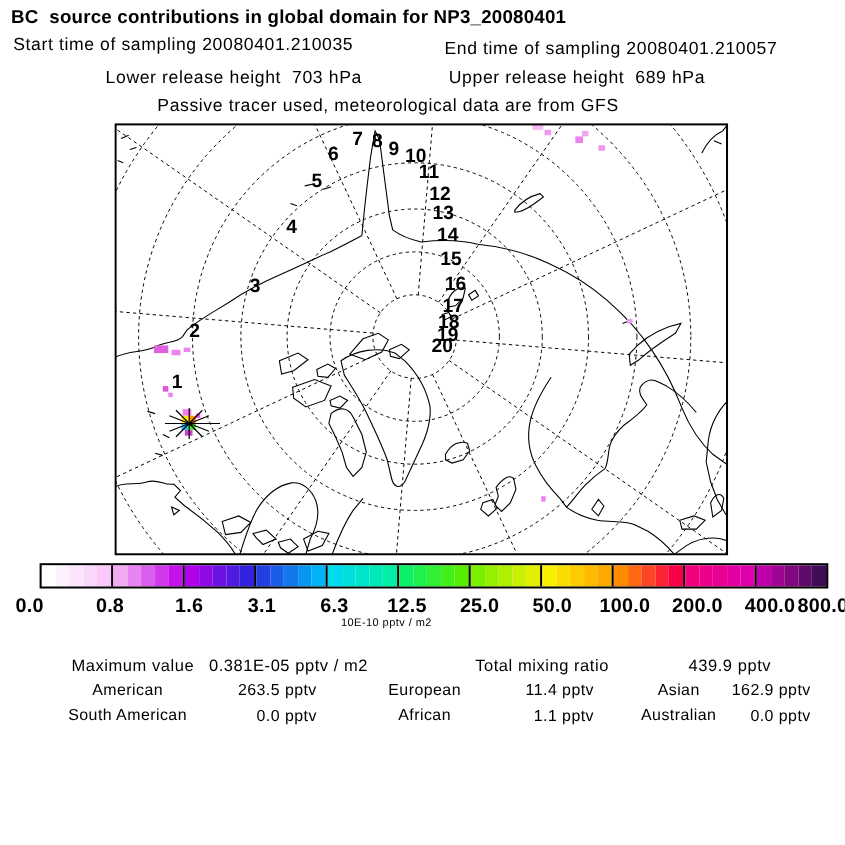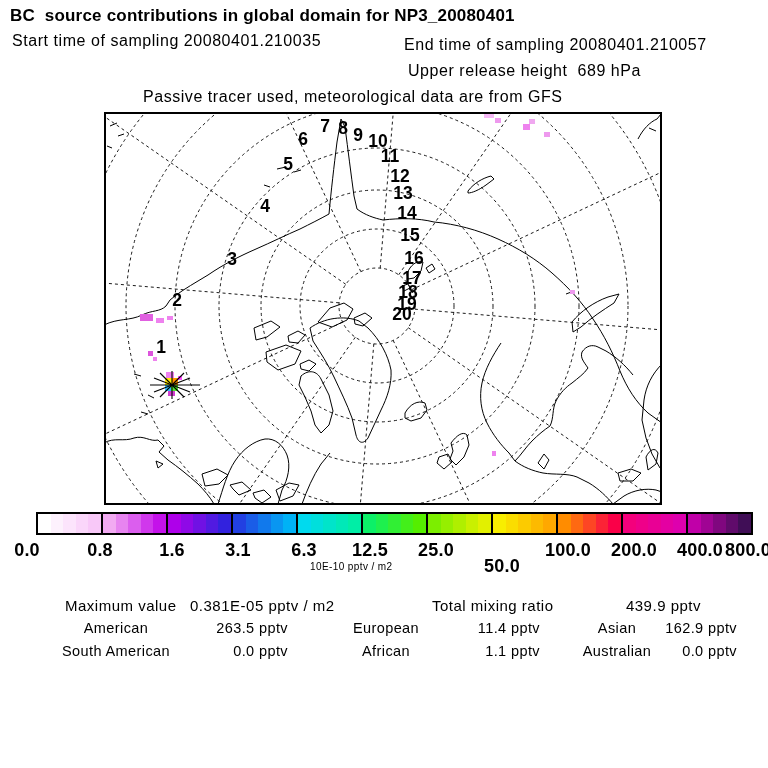--- a/index.html
+++ b/index.html
@@ -22,20 +22,21 @@
   .val-r{text-align:right;}
 </style>
 </head>
 <body>
 
 <div id="page">
 
   <div class="abs title" style="left:10px;top:6px">BC  source contributions in global domain for NP3_20080401</div>
   <div class="abs h2" style="left:12px;top:32px">Start time of sampling 20080401.210035</div>
   <div class="abs h2" style="left:404px;top:36px">End time of sampling 20080401.210057</div>
+  <div class="abs h2" style="left:96px;top:62px">Lower release height  703 hPa</div>
   <div class="abs h2" style="left:408px;top:62px">Upper release height  689 hPa</div>
   <div class="abs h2" style="left:143px;top:88px">Passive tracer used, meteorological data are from GFS</div>
 
   <svg class="map-frame" id="mapsvg" viewBox="0 0 558 393">
       <clipPath id="mapclip">
         <rect x="1" y="1" width="556" height="391"></rect>
       </clipPath>
       <g clip-path="url(#mapclip)">
         <g stroke="#000" stroke-width="0.9" fill="none" stroke-dasharray="3 3">
           <circle cx="273" cy="194" r="38"></circle>
@@ -223,21 +224,21 @@
       </div>
     </div>
   <div id="cbarlabels">
       <span class="cbl" style="left: 27px;">0.0</span>
       <span class="cbl" style="left: 100px;">0.8</span>
       <span class="cbl" style="left: 172px;">1.6</span>
       <span class="cbl" style="left: 238px;">3.1</span>
       <span class="cbl" style="left: 304px;">6.3</span>
       <span class="cbl" style="left: 370px; text-align: right;">12.5</span>
       <span class="cbl" style="left: 436px;">25.0</span>
-      <span class="cbl" style="left: 502px; margin-top: 16px;">50.0</span>
+      <span class="cbl" style="left: 502px;">50.0</span>
       <span class="cbl" style="left: 568px;">100.0</span>
       <span class="cbl" style="left: 634px;">200.0</span>
       <span class="cbl" style="left: 700px;">400.0</span>
       <span class="cbl" style="left: 748px;">800.0</span>
     </div>
   <div class="abs units" style="left:310px;top:561px">10E-10 pptv / m2</div>
 
   <div class="abs s1" style="left:65px;top:597px">Maximum value</div>
   <div class="abs s1" style="left:190px;top:597px">0.381E-05 pptv / m2</div>
   <div class="abs s1" style="left:432px;top:597px">Total mixing ratio</div>

